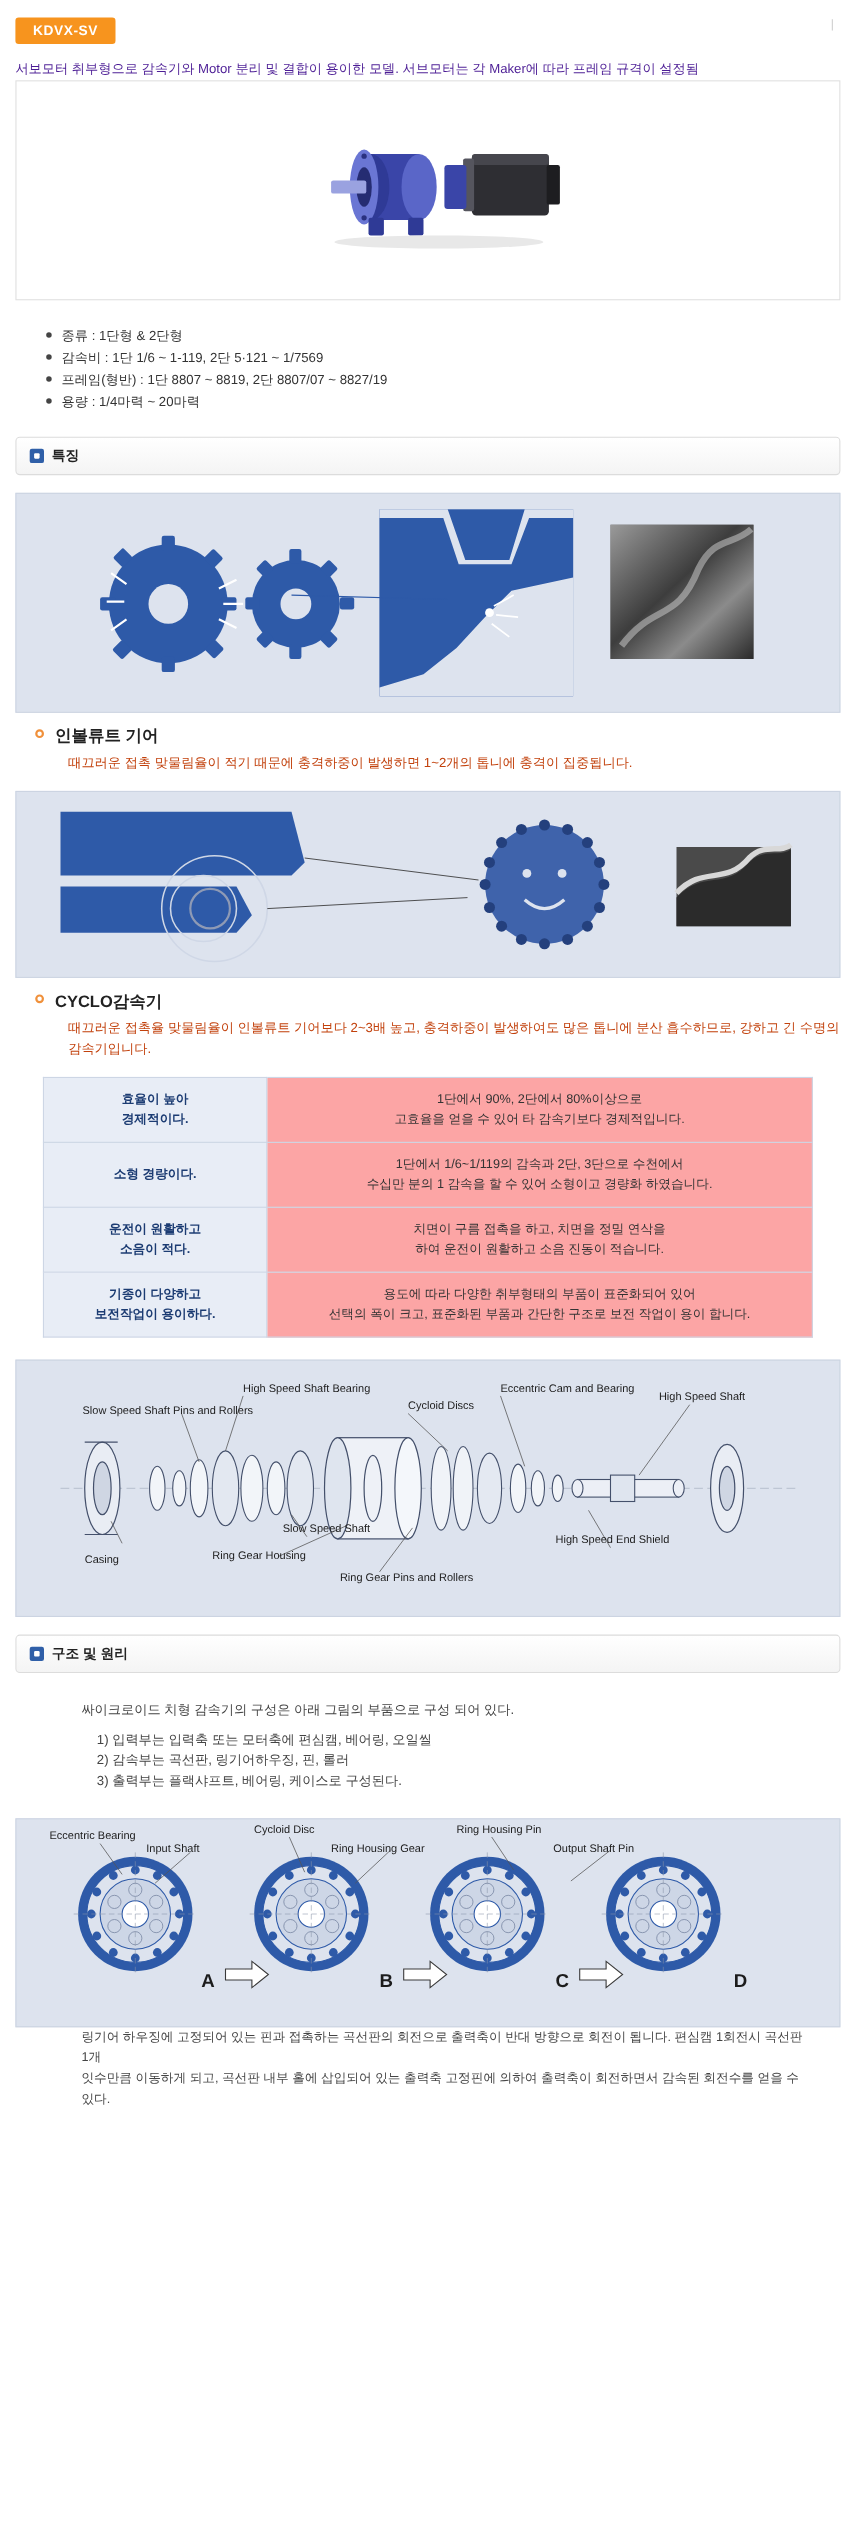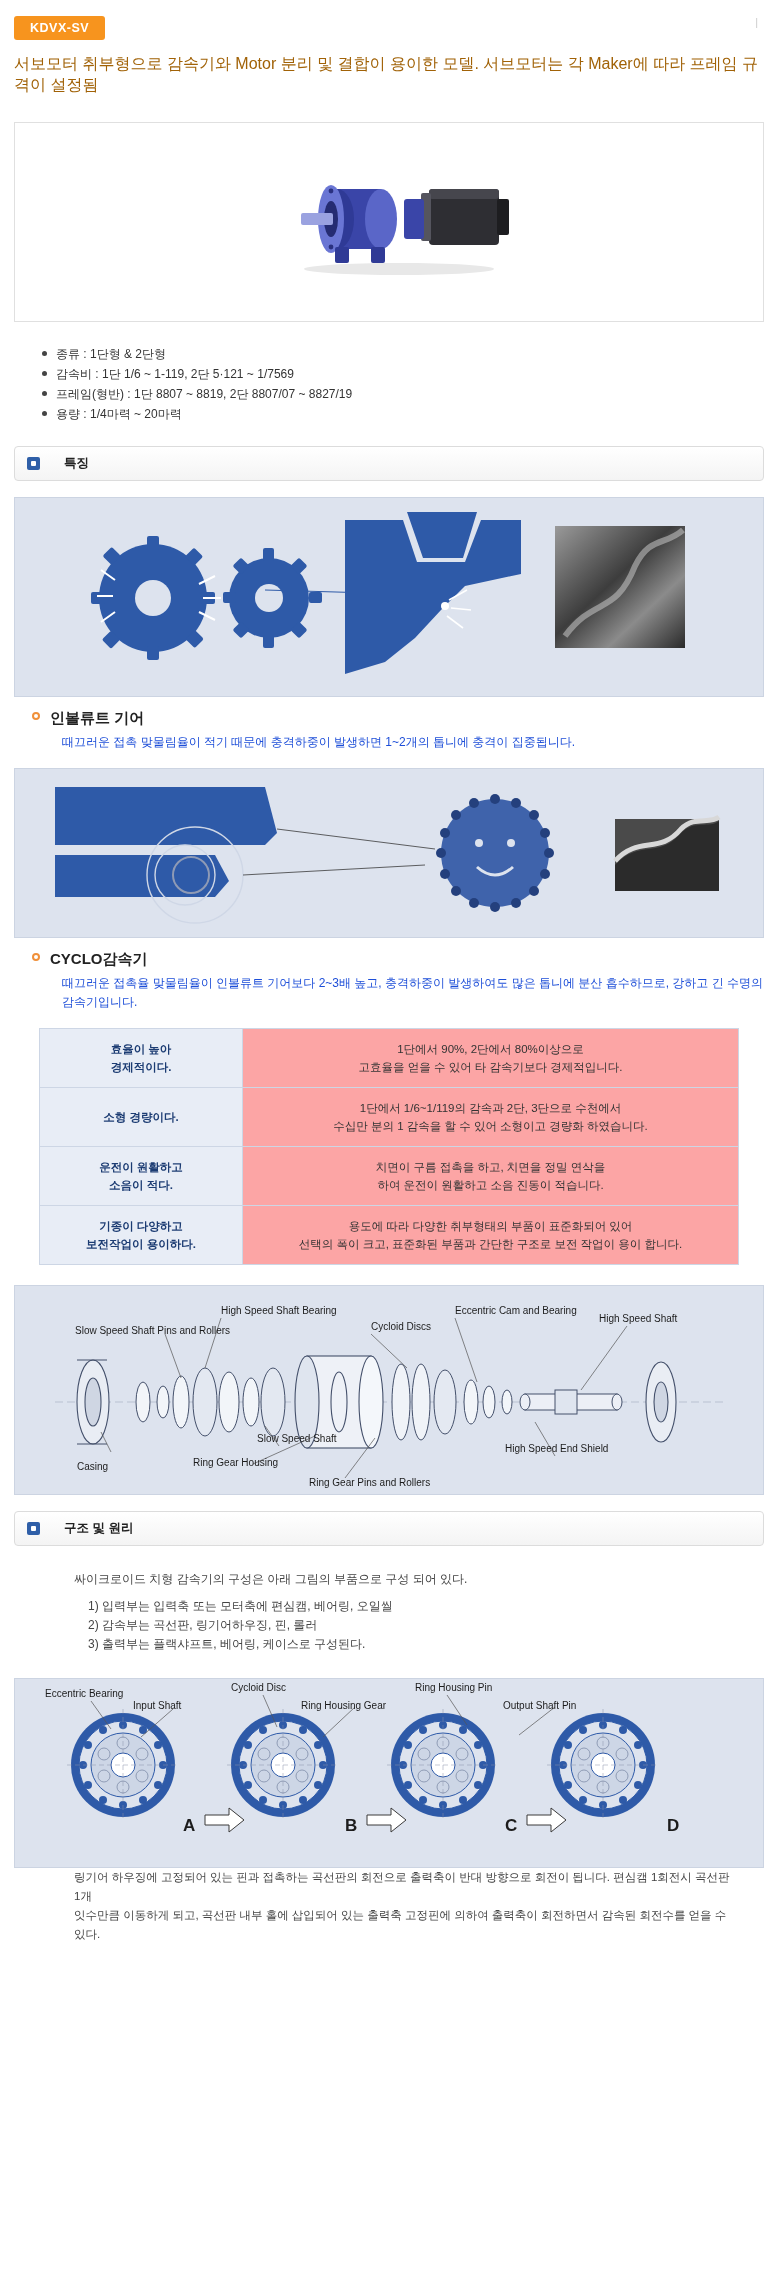--- a/index.html
+++ b/index.html
@@ -29,24 +29,24 @@
     padding: 5px 16px;
     border-radius: 3px;
     display: inline-block;
   }
   .top-right-mark {
     color: #cccccc;
     font-size: 11px;
     padding-right: 6px;
   }
   .subtitle {
-    color: #a16207;
-    font-size: 16px;
+    color: #4c1d95;
+    font-size: 12px;
     margin-top: 14px;
-    margin-bottom: 26px;
+    margin-bottom: 2px;
   }
 
   
   .hero-box {
     border: 1px solid #e0e0e0;
     height: 200px;
     position: relative;
     background: #ffffff;
     overflow: hidden;
   }
@@ -71,21 +71,21 @@
     top: 7px;
     width: 5px; height: 5px;
     background: #444444;
     border-radius: 50%;
   }
 
   
   .section-bar {
     display: flex;
     align-items: center;
-    gap: 24px;
+    gap: 7px;
     border: 1px solid #dcdcdc;
     border-radius: 4px;
     background: linear-gradient(#ffffff,#f4f4f4);
     padding: 8px 12px;
     margin: 16px 0 16px 0;
   }
   .section-bar .sq {
     width: 13px; height: 13px;
     background: #2f5fa8;
     border-radius: 2px;
@@ -108,21 +108,21 @@
 
   
   .panel {
     background: #dde3ee;
     border: 1px solid #ccd4e2;
     position: relative;
     overflow: hidden;
   }
   .panel-1 { height: 200px; }
   .panel-2 { height: 170px; }
-  .panel-3 { height: 210px; }
+  .panel-3 { height: 234px; }
   .panel-4 { height: 150px; }
 
   
   .caption {
     margin: 12px 0 16px 0;
     padding-left: 36px;
     position: relative;
   }
   .caption .ring {
     position: absolute;
@@ -132,21 +132,21 @@
     border-radius: 50%;
   }
   .caption .cap-title {
     font-weight: bold;
     font-size: 15px;
     color: #222222;
     margin-bottom: 5px;
   }
   .caption .cap-body {
     font-size: 12px;
-    color: #1d4ed8;
+    color: #c2410c;
     line-height: 19px;
     padding-left: 12px;
   }
 
   
   table.features {
     width: 700px;
     margin: 6px auto 20px auto;
     border-collapse: collapse;
     table-layout: fixed;

